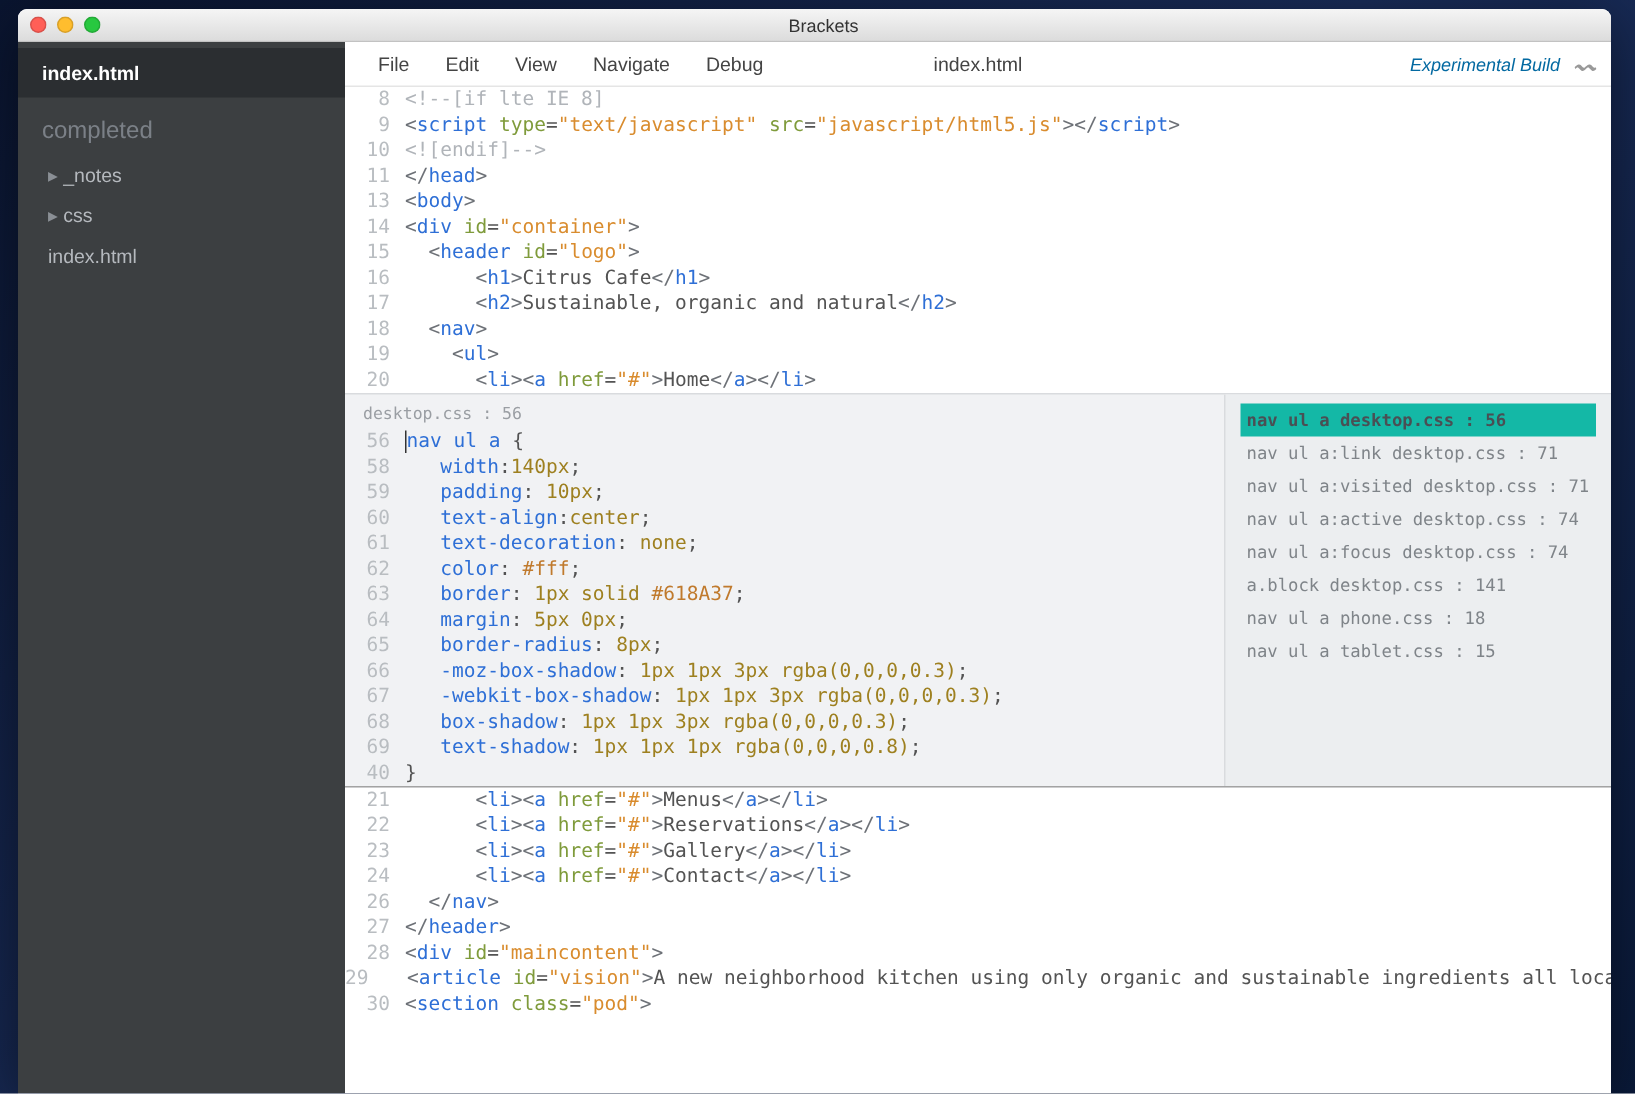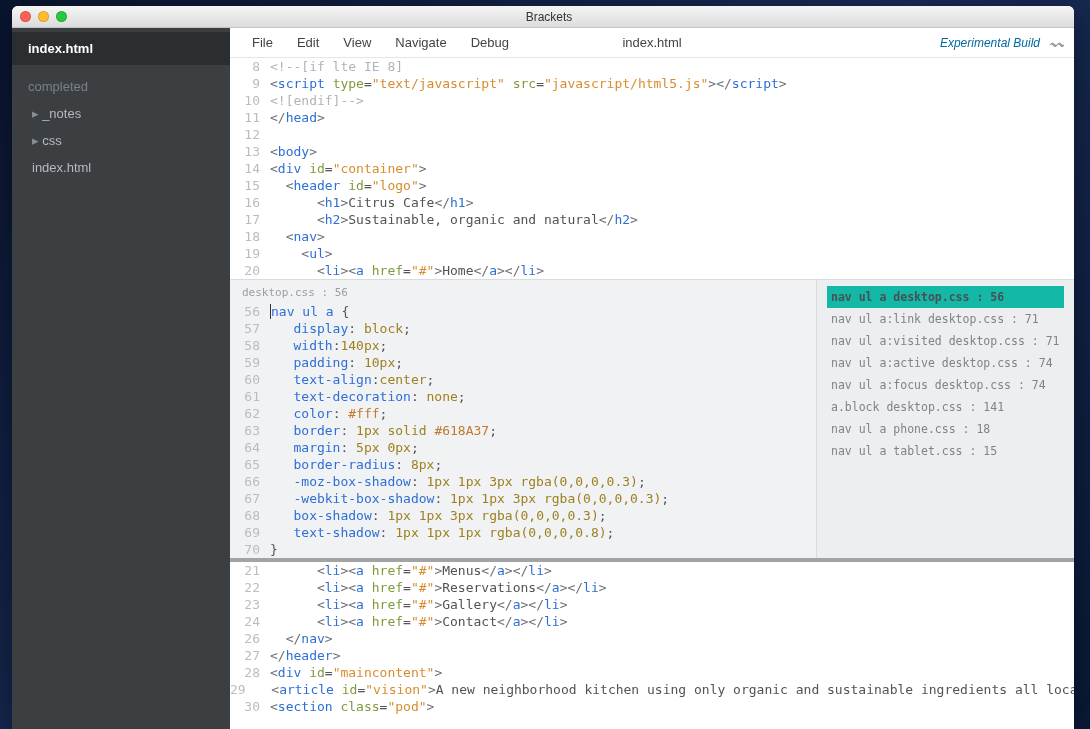--- a/index.html
+++ b/index.html
@@ -54,21 +54,21 @@
     position:relative;
   }
   .sb-tab::after {
     content:"";
     position:absolute;
     right:-10px; top:50%;
     transform:translateY(-50%);
     border:10px solid transparent;
     border-right-color:#fff;
   }
-  .sb-section { padding:14px 16px 6px; color:#7b8087; font-size:13px;}
+  .sb-section { padding:14px 16px 6px; color:#7b8087; font-size:16px;}
   .sb-item { padding:6px 20px; cursor:pointer; }
   .sb-item.folder::before { content:"▸ "; color:#8a8f95; }
   
   .main { flex:1; display:flex; flex-direction:column; overflow:hidden; background:#fff;}
   .menubar {
     height:30px; display:flex; align-items:center; padding:0 10px;
     font-size:13px; color:#444; gap:0;
     border-bottom:1px solid #e5e5e5;
     position:relative;
   }
@@ -76,21 +76,21 @@
   .doc-title { position:absolute; left:0; right:0; text-align:center; font-weight:500; pointer-events:none;}
   .exp-build { position:absolute; right:34px; color:#0369a1; font-style:italic; font-size:12px;}
   .cog { position:absolute; right:10px; color:#999; font-size:14px;}
   
   .editor { flex:1; overflow:auto; font-family: Consolas, Menlo, monospace; font-size:13px; color:#535353;}
   .codeblock { }
   .row { display:flex; line-height:17px; white-space:pre;}
   .gutter { width:40px; text-align:right; padding-right:10px; color:#b9bdc1; user-select:none;}
   .code { flex:1; }
   
-  .inline-panel { background:#f1f2f4; border-top:1px solid #d9dbde; border-bottom:4px solid #a3a3a3; display:flex;justify-content:space-between;}
+  .inline-panel { background:#f1f2f4; border-top:1px solid #d9dbde; border-bottom:1px solid #a3a3a3; display:flex;justify-content:space-between;}
   .inline-header { font-size:11px; color:#9a9ea3; padding:6px 0 4px 12px;}
   .inline-left { flex:1; }
   .inline-right { width:258px; border-left:1px solid #d9dbde; background:#eceef0; padding:6px 10px; font-size:11.5px; color:#7f8489;}
   .rule { padding:3px 4px; line-height:16px; cursor:pointer;}
   .rule.active { background:#14b8a6; font-weight:600; color:#4a4f54;}
   
   .punct{color:#6d7177;}
   .tag{color:#2e6fd6;}
   .attr{color:#7f9b3b;}
   .str{color:#d98c2e;}
@@ -141,50 +141,48 @@
         <div class="exp-build">Experimental Build</div>
         <div class="cog">〰</div>
       </div>
 
       <div class="editor">
         <div class="codeblock" id="top-code">
             <div class="row"><div class="gutter">8</div><div class="code"><span class="cmt">&lt;!--[if lte IE 8]</span></div></div>
             <div class="row"><div class="gutter">9</div><div class="code"><span class="punct">&lt;</span><span class="tag">script</span> <span class="attr">type</span>=<span class="str">"text/javascript"</span> <span class="attr">src</span>=<span class="str">"javascript/html5.js"</span><span class="punct">&gt;&lt;/</span><span class="tag">script</span><span class="punct">&gt;</span></div></div>
             <div class="row"><div class="gutter">10</div><div class="code"><span class="cmt">&lt;![endif]--&gt;</span></div></div>
             <div class="row"><div class="gutter">11</div><div class="code"><span class="punct">&lt;/</span><span class="tag">head</span><span class="punct">&gt;</span></div></div>
-            <div class="row"><div class="gutter">12</div><div class="code"></div></div>
             <div class="row"><div class="gutter">13</div><div class="code"><span class="punct">&lt;</span><span class="tag">body</span><span class="punct">&gt;</span></div></div>
             <div class="row"><div class="gutter">14</div><div class="code"><span class="punct">&lt;</span><span class="tag">div</span> <span class="attr">id</span>=<span class="str">"container"</span><span class="punct">&gt;</span></div></div>
             <div class="row"><div class="gutter">15</div><div class="code">  <span class="punct">&lt;</span><span class="tag">header</span> <span class="attr">id</span>=<span class="str">"logo"</span><span class="punct">&gt;</span></div></div>
             <div class="row"><div class="gutter">16</div><div class="code">      <span class="punct">&lt;</span><span class="tag">h1</span><span class="punct">&gt;</span>Citrus Cafe<span class="punct">&lt;/</span><span class="tag">h1</span><span class="punct">&gt;</span></div></div>
             <div class="row"><div class="gutter">17</div><div class="code">      <span class="punct">&lt;</span><span class="tag">h2</span><span class="punct">&gt;</span>Sustainable, organic and natural<span class="punct">&lt;/</span><span class="tag">h2</span><span class="punct">&gt;</span></div></div>
             <div class="row"><div class="gutter">18</div><div class="code">  <span class="punct">&lt;</span><span class="tag">nav</span><span class="punct">&gt;</span></div></div>
             <div class="row"><div class="gutter">19</div><div class="code">    <span class="punct">&lt;</span><span class="tag">ul</span><span class="punct">&gt;</span></div></div>
             <div class="row"><div class="gutter">20</div><div class="code">      <span class="punct">&lt;</span><span class="tag">li</span><span class="punct">&gt;&lt;</span><span class="tag">a</span> <span class="attr">href</span>=<span class="str">"#"</span><span class="punct">&gt;</span>Home<span class="punct">&lt;/</span><span class="tag">a</span><span class="punct">&gt;&lt;/</span><span class="tag">li</span><span class="punct">&gt;</span></div></div>
           </div>
 
         <div class="inline-panel">
           <div class="inline-left">
             <div class="inline-header">desktop.css : 56</div>
             <div class="codeblock" id="css-code">
                 <div class="row"><div class="gutter">56</div><div class="code"><span class="cursor"></span><span class="kw">nav ul a</span> {</div></div>
-                <div class="row"><div class="gutter">57</div><div class="code">   <span class="prop">display</span>: <span class="val">block</span>;</div></div>
                 <div class="row"><div class="gutter">58</div><div class="code">   <span class="prop">width</span>:<span class="val">140px</span>;</div></div>
                 <div class="row"><div class="gutter">59</div><div class="code">   <span class="prop">padding</span>: <span class="val">10px</span>;</div></div>
                 <div class="row"><div class="gutter">60</div><div class="code">   <span class="prop">text-align</span>:<span class="val">center</span>;</div></div>
                 <div class="row"><div class="gutter">61</div><div class="code">   <span class="prop">text-decoration</span>: <span class="val">none</span>;</div></div>
                 <div class="row"><div class="gutter">62</div><div class="code">   <span class="prop">color</span>: <span class="hex">#fff</span>;</div></div>
                 <div class="row"><div class="gutter">63</div><div class="code">   <span class="prop">border</span>: <span class="val">1px solid</span> <span class="hex">#618A37</span>;</div></div>
                 <div class="row"><div class="gutter">64</div><div class="code">   <span class="prop">margin</span>: <span class="val">5px 0px</span>;</div></div>
                 <div class="row"><div class="gutter">65</div><div class="code">   <span class="prop">border-radius</span>: <span class="val">8px</span>;</div></div>
                 <div class="row"><div class="gutter">66</div><div class="code">   <span class="prop">-moz-box-shadow</span>: <span class="val">1px 1px 3px rgba(0,0,0,0.3)</span>;</div></div>
                 <div class="row"><div class="gutter">67</div><div class="code">   <span class="prop">-webkit-box-shadow</span>: <span class="val">1px 1px 3px rgba(0,0,0,0.3)</span>;</div></div>
                 <div class="row"><div class="gutter">68</div><div class="code">   <span class="prop">box-shadow</span>: <span class="val">1px 1px 3px rgba(0,0,0,0.3)</span>;</div></div>
                 <div class="row"><div class="gutter">69</div><div class="code">   <span class="prop">text-shadow</span>: <span class="val">1px 1px 1px rgba(0,0,0,0.8)</span>;</div></div>
-                <div class="row"><div class="gutter">70</div><div class="code">}</div></div>
+                <div class="row"><div class="gutter">40</div><div class="code">}</div></div>
               </div>
           </div>
           <div class="inline-right" id="rule-list">
               <div class="rule active">nav ul a desktop.css : 56</div>
               <div class="rule">nav ul a:link desktop.css : 71</div>
               <div class="rule">nav ul a:visited desktop.css : 71</div>
               <div class="rule">nav ul a:active desktop.css : 74</div>
               <div class="rule">nav ul a:focus desktop.css : 74</div>
               <div class="rule">a.block desktop.css : 141</div>
               <div class="rule">nav ul a phone.css : 18</div>

